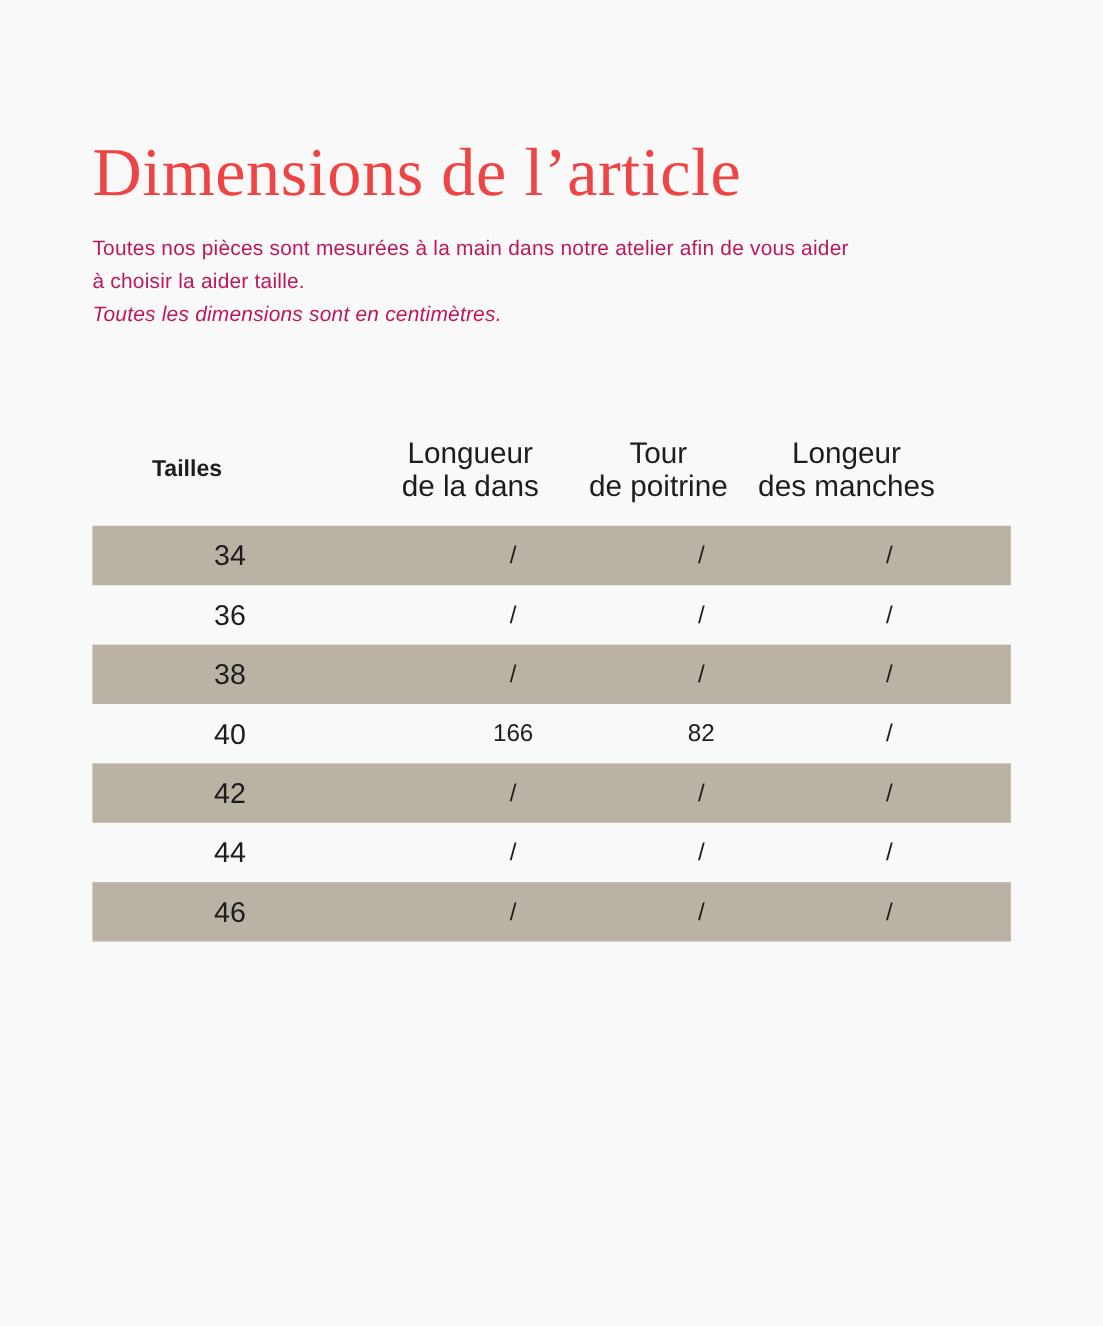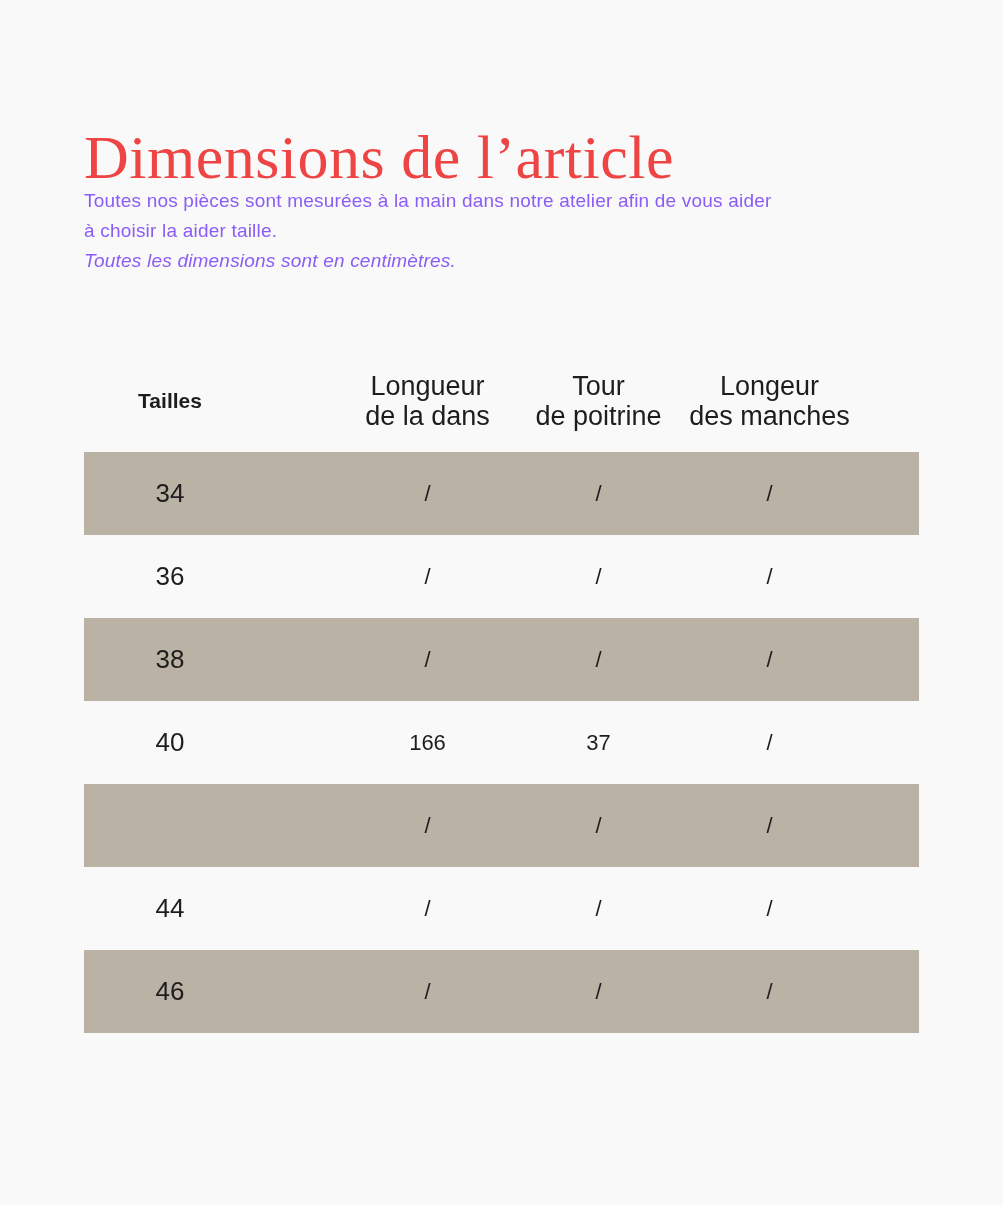--- a/index.html
+++ b/index.html
@@ -21,23 +21,24 @@
     margin-top: 128px;
     font-family: "Liberation Serif", serif;
     font-weight: 400;
     font-size: 62px;
     line-height: 58px;
     letter-spacing: 0.5px;
     color: #ef4444;
   }
   
   .intro {
+    margin-top: 26px;
     font-size: 19px;
     line-height: 30px;
-    color: #8b5cf6;
+    color: #be185d;
     letter-spacing: 0.2px;
   }
   .intro .note {
     font-style: italic;
   }
   
   .size-table {
     margin-top: 95px;
     width: 835px;
   }
@@ -54,21 +55,22 @@
     text-align: center;
     font-size: 27px;
     line-height: 30px;
     color: #1d1d1d;
   }
   .th-sizes { grid-column: 1; font-weight: 700; font-size: 21px; }
   .th-c1 { grid-column: 3; }
   .th-c2 { grid-column: 4; }
   .th-c3 { grid-column: 5; }
   .trow {
-    height: 83px;
+    height: 54px;
+    padding-left: 39px;
   }
   .trow.shaded {
     background: #bab2a4;
   }
   .c-size {
     grid-column: 1;
     text-align: center;
     font-size: 26px;
     color: #1d1d1d;
   }
@@ -129,25 +131,26 @@
     <div class="trow shaded">
       <div class="c-size">38</div>
       <div class="c-val c-v1">/</div>
       <div class="c-val c-v2">/</div>
       <div class="c-val c-v3">/</div>
     </div>
 
     <div class="trow">
       <div class="c-size">40</div>
       <div class="c-val c-v1">166</div>
-      <div class="c-val c-v2">37</div>
+      <div class="c-val c-v2">82</div>
       <div class="c-val c-v3">/</div>
     </div>
 
     <div class="trow shaded">
+      <div class="c-size">42</div>
       <div class="c-val c-v1">/</div>
       <div class="c-val c-v2">/</div>
       <div class="c-val c-v3">/</div>
     </div>
 
     <div class="trow">
       <div class="c-size">44</div>
       <div class="c-val c-v1">/</div>
       <div class="c-val c-v2">/</div>
       <div class="c-val c-v3">/</div>

